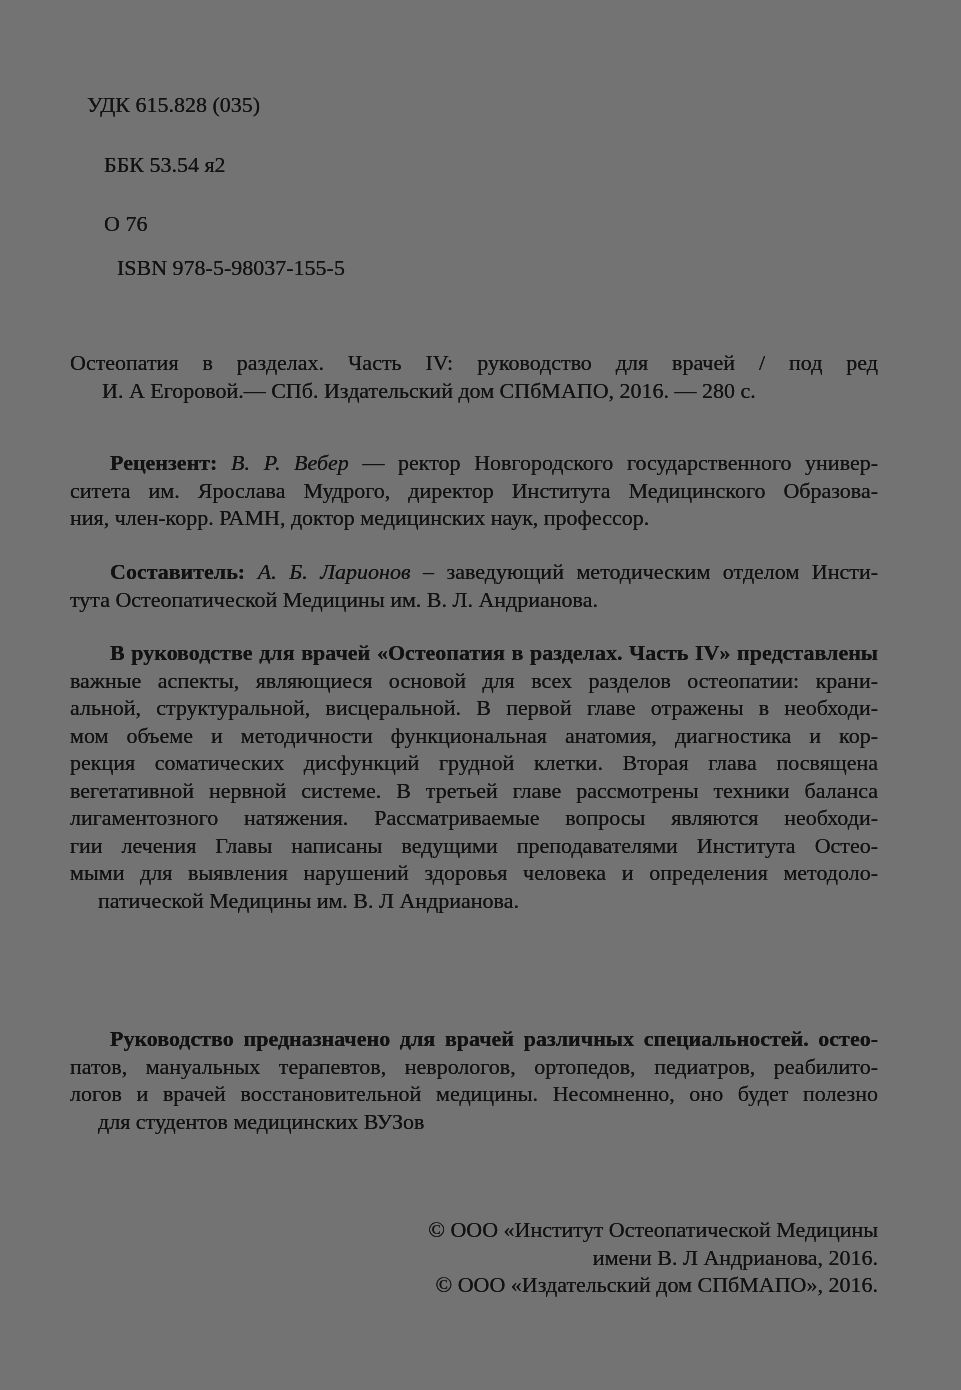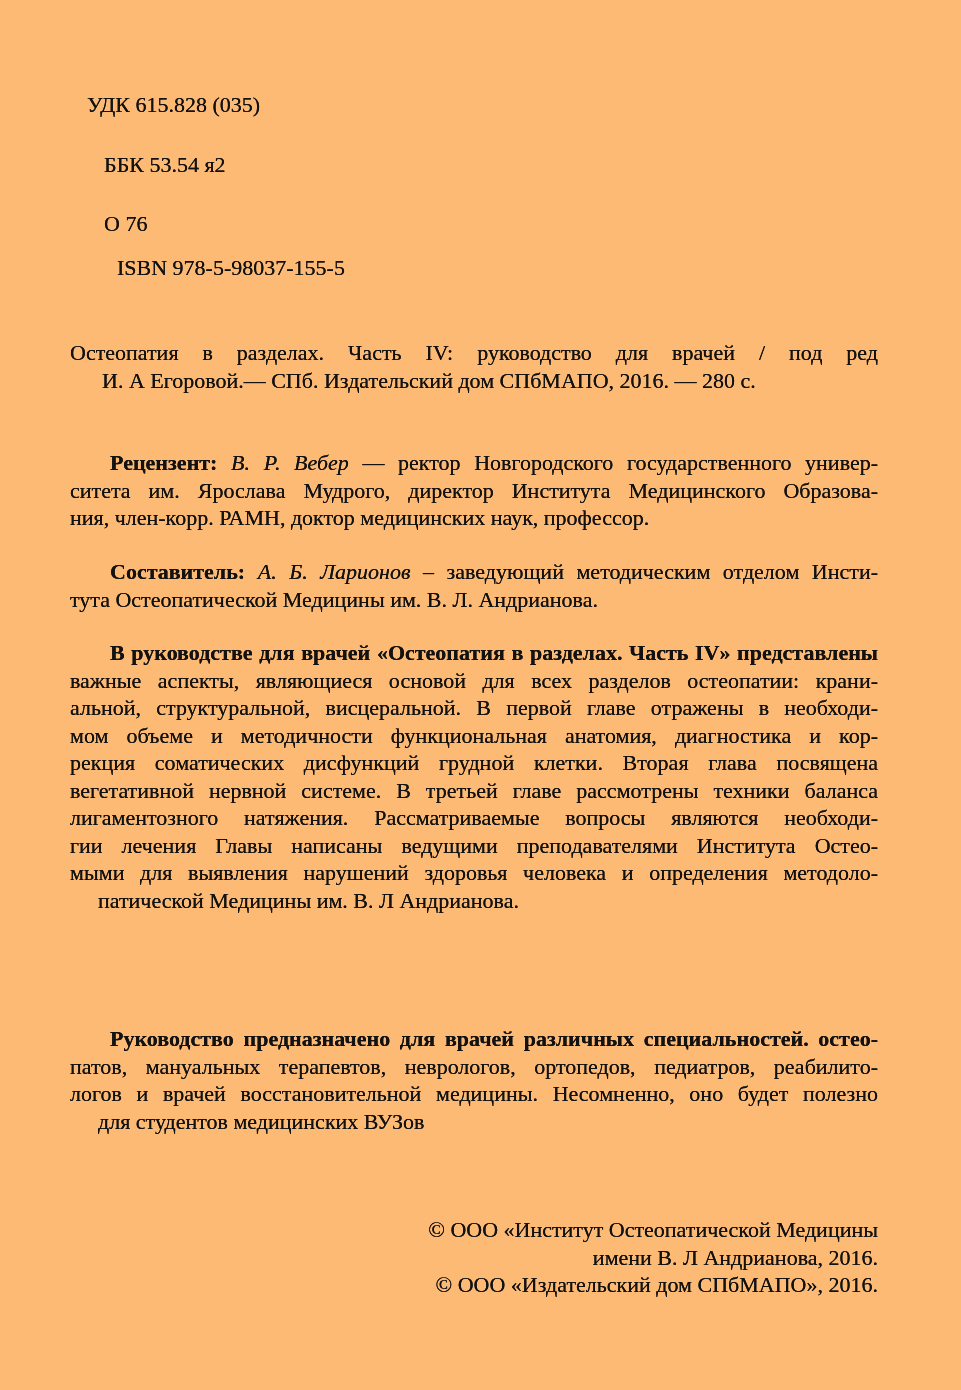--- a/index.html
+++ b/index.html
@@ -1,20 +1,20 @@
 <!DOCTYPE html>
 <html><head>
 <meta charset="utf-8">
 <style>
   html, body { margin: 0; padding: 0; background: #e8e8e8; }
   .page {
     position: relative;
     width: 961px;
     height: 1390px;
-    background: #fdba74;
+    background: #737373;
     font-family: "Liberation Serif", serif;
     font-size: 22px;
     line-height: 27.5px;
     color: #121212;
     overflow: hidden;
     text-shadow: 0 0 0.4px currentColor;
   }
   .block { position: absolute; }
   
   .jl { text-align: justify; text-align-last: justify; }
@@ -36,21 +36,21 @@
 <div class="page">
 
   <div class="block" style="left:87px; top:91px; width:400px;">
     <div class="imprint-line">УДК 615.828 (035)</div>
     <div class="imprint-line sub">ББК 53.54 я2</div>
     <div class="imprint-line sub">О 76</div>
   </div>
 
   <div class="block" style="left:78px; top:254px; width:500px;margin-left:39px;">ISBN 978-5-98037-155-5</div>
 
-  <div class="block" style="left:70px; top:339px; width:808px;">
+  <div class="block" style="left:70px; top:349px; width:808px;">
     <div class="jl">Остеопатия в разделах. Часть IV: руководство для врачей / под ред</div>
     <div class="citation-cont">И. А  Егоровой.— СПб.  Издательский дом СПбМАПО, 2016. — 280 с.</div>
   </div>
 
   <div class="block" style="left:70px; top:449px; width:808px;">
     <div class="jl indent"><span class="b">Рецензент:</span> <span class="i">В. Р. Вебер</span> <span>— ректор Новгородского государственного универ-</span></div>
     <div class="jl">ситета им. Ярослава Мудрого, директор Института Медицинского Образова-</div>
     <div>ния, член-корр. РАМН, доктор медицинских наук, профессор.</div>
   </div>
 

